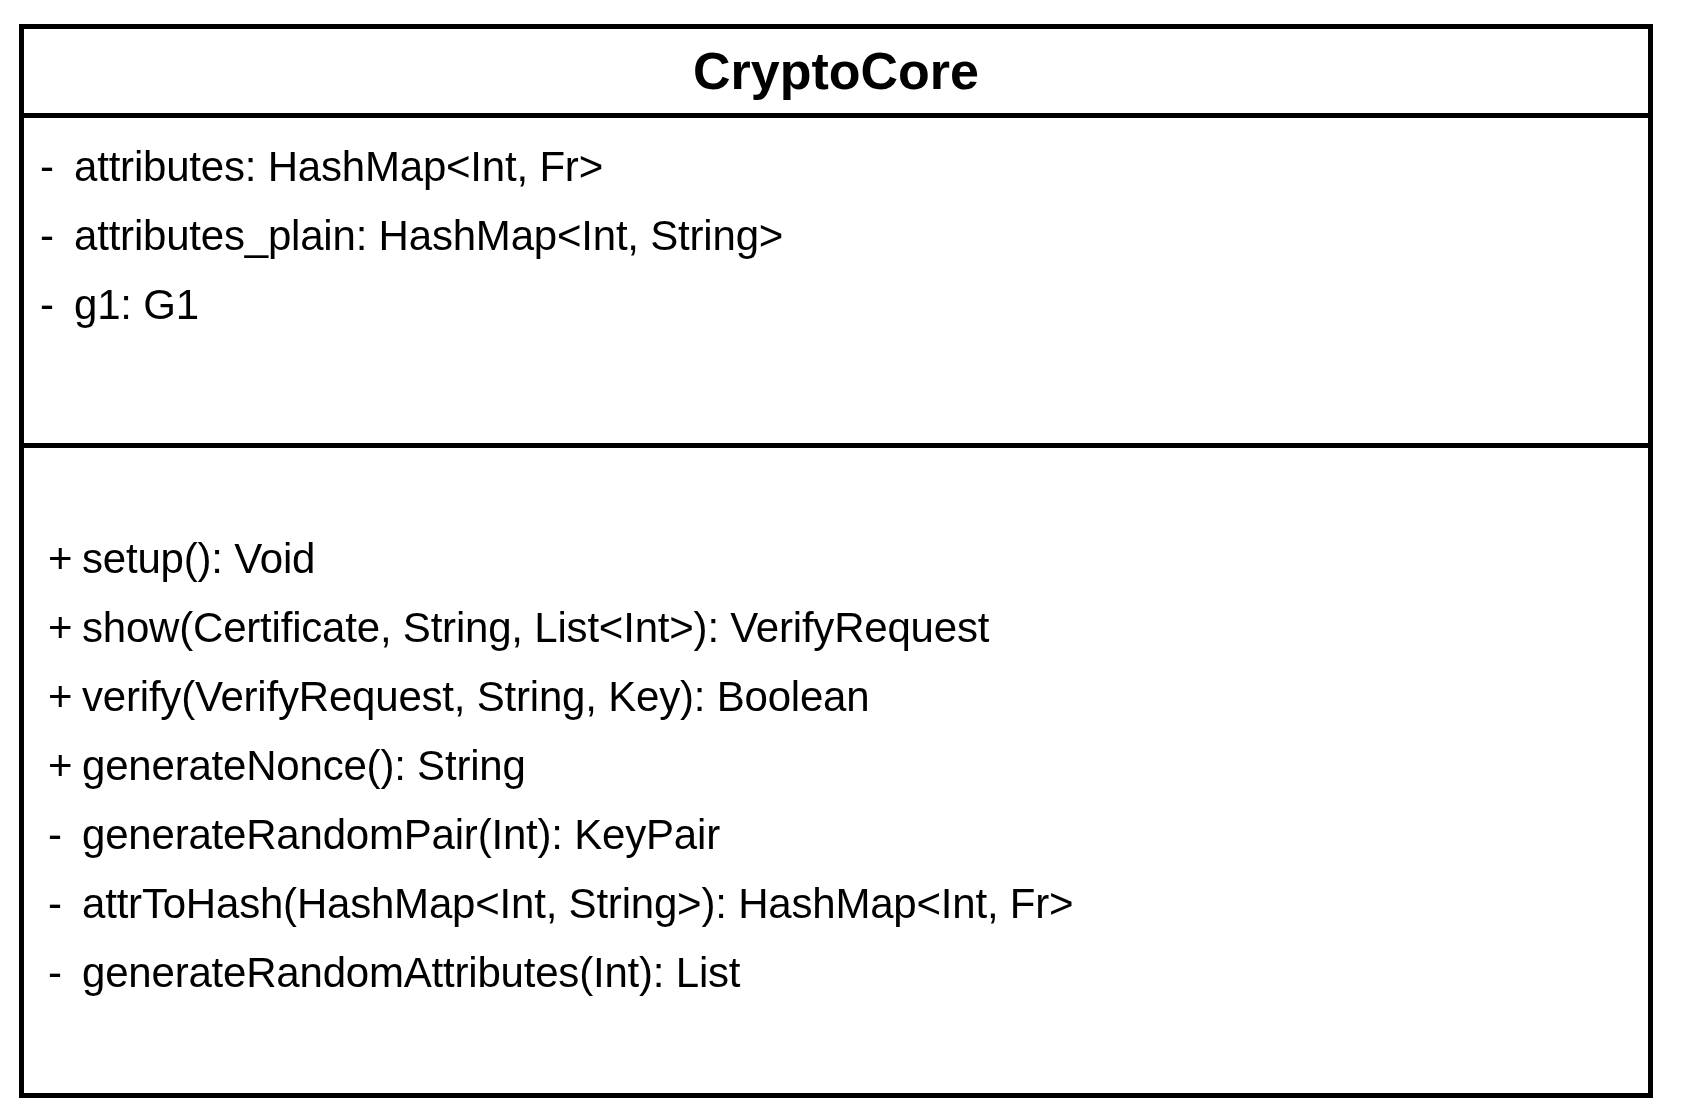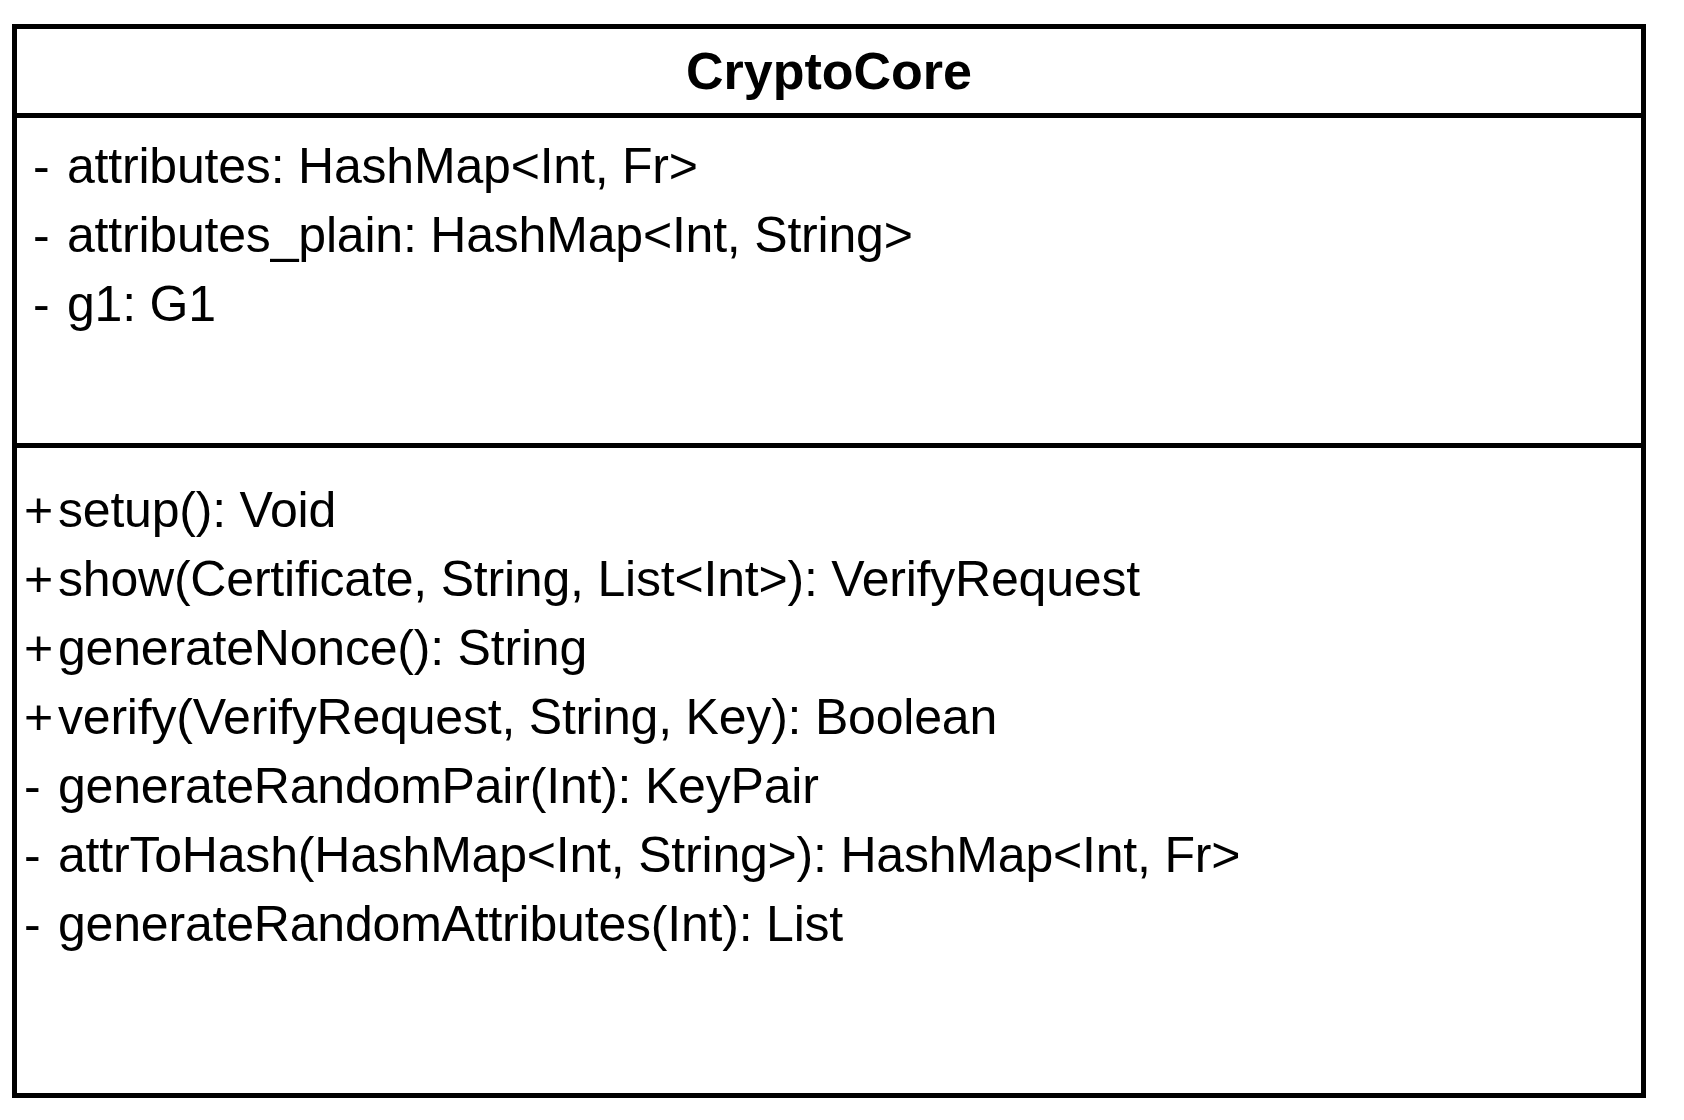--- a/index.html
+++ b/index.html
@@ -19,21 +19,21 @@
   .diagram-canvas {
     position: relative;
     width: 1684px;
     height: 1120px;
     background: #ffffff;
   }
 
   
   .class-box {
     position: absolute;
-    left: 12px;
+    left: 19px;
     top: 24px;
     width: 1634px;   
     height: 1074px;  
     box-sizing: border-box;
     border: 5px solid #000000;
     background: #ffffff;
     display: flex;
     flex-direction: column;
   }
 
@@ -61,25 +61,26 @@
     height: 330px;            
     box-sizing: border-box;
     border-bottom: 5px solid #000000;
     padding: 14px 0 0 16px;
   }
 
   
   .compartment-operations {
     flex: 1 1 auto;
     box-sizing: border-box;
-    padding: 28px 0 0 7px;
+    padding: 28px 0 0 24px;
+    margin-top: 48px;
   }
 
   .member-line {
-    font-size: 50px;
+    font-size: 42px;
     line-height: 69px;
     white-space: nowrap;
     letter-spacing: -0.2px;
   }
   .member-visibility {
     display: inline-block;
     min-width: 34px;
   }
   .member-signature {
     display: inline;
@@ -118,25 +119,25 @@
       <div class="member-line">
         <span class="member-visibility">+</span><span class="member-signature">setup(): Void</span>
       </div>
 
 
       <div class="member-line">
         <span class="member-visibility">+</span><span class="member-signature">show(Certificate, String, List&lt;Int&gt;): VerifyRequest</span>
       </div>
 
       <div class="member-line">
-        <span class="member-visibility">+</span><span class="member-signature">generateNonce(): String</span>
+        <span class="member-visibility">+</span><span class="member-signature">verify(VerifyRequest, String, Key): Boolean</span>
       </div>
 
       <div class="member-line">
-        <span class="member-visibility">+</span><span class="member-signature">verify(VerifyRequest, String, Key): Boolean</span>
+        <span class="member-visibility">+</span><span class="member-signature">generateNonce(): String</span>
       </div>
 
       <div class="member-line">
         <span class="member-visibility">-</span><span class="member-signature">generateRandomPair(Int): KeyPair</span>
       </div>
 
       <div class="member-line">
         <span class="member-visibility">-</span><span class="member-signature">attrToHash(HashMap&lt;Int, String&gt;): HashMap&lt;Int, Fr&gt;</span>
       </div>
 

